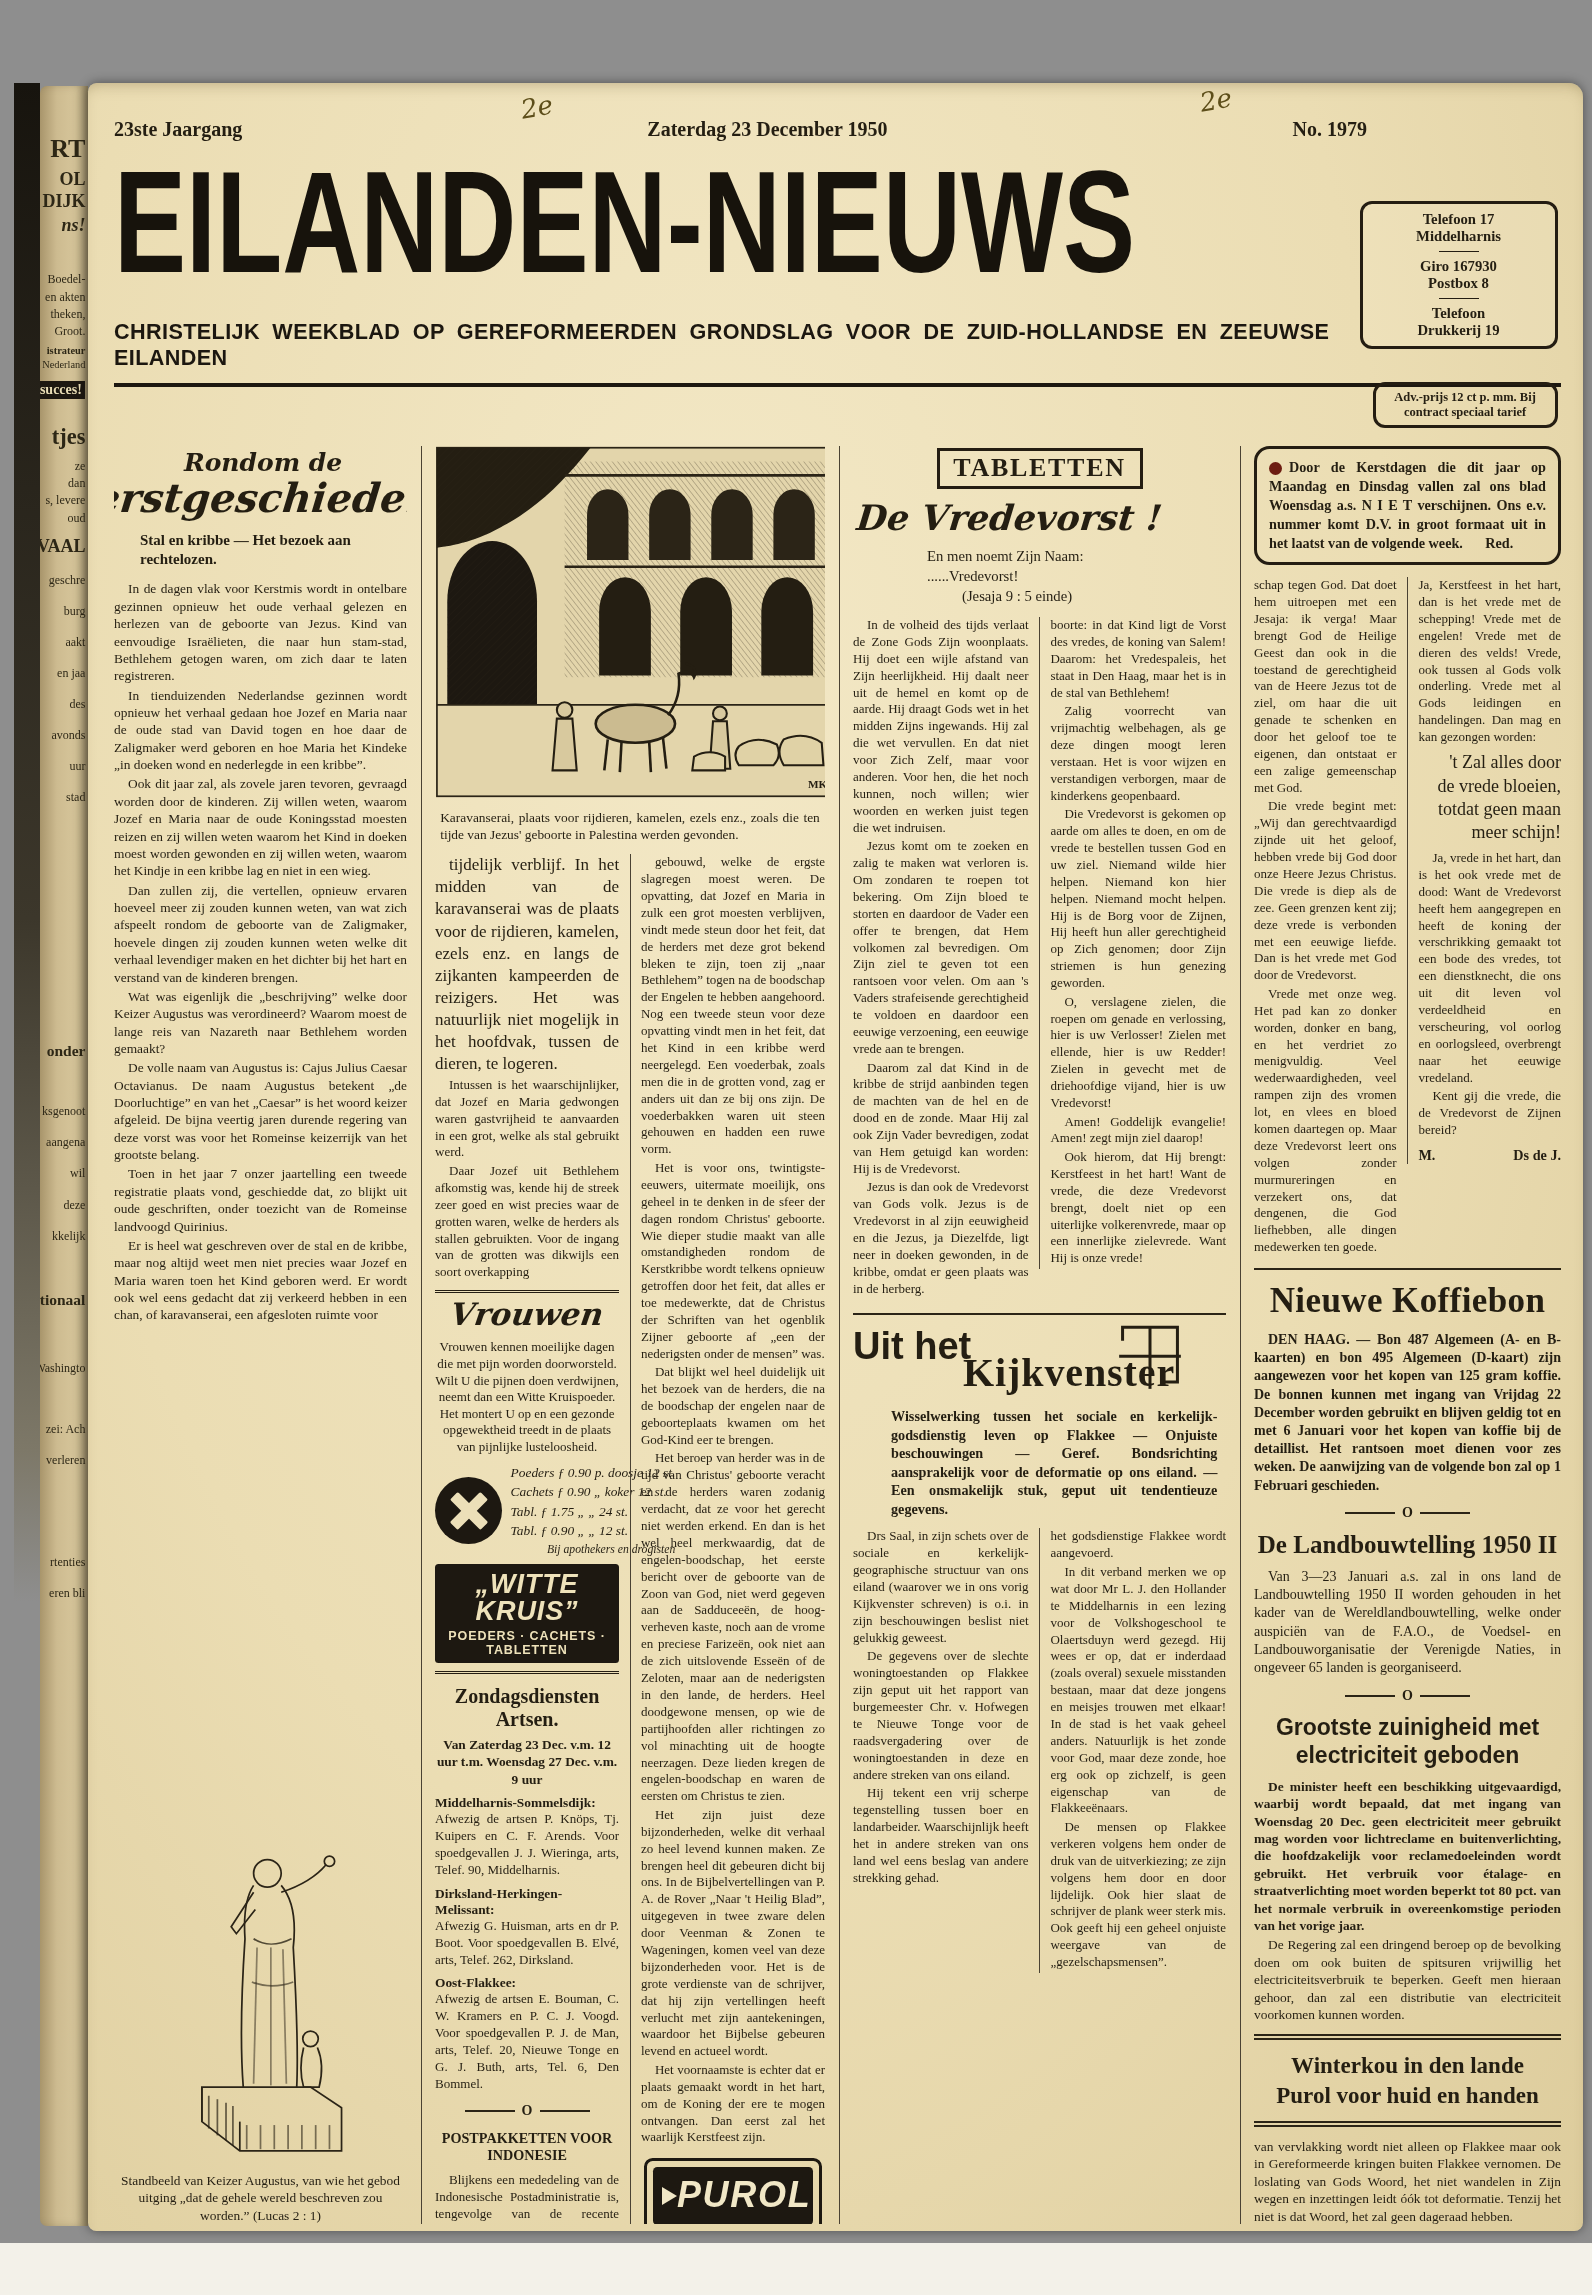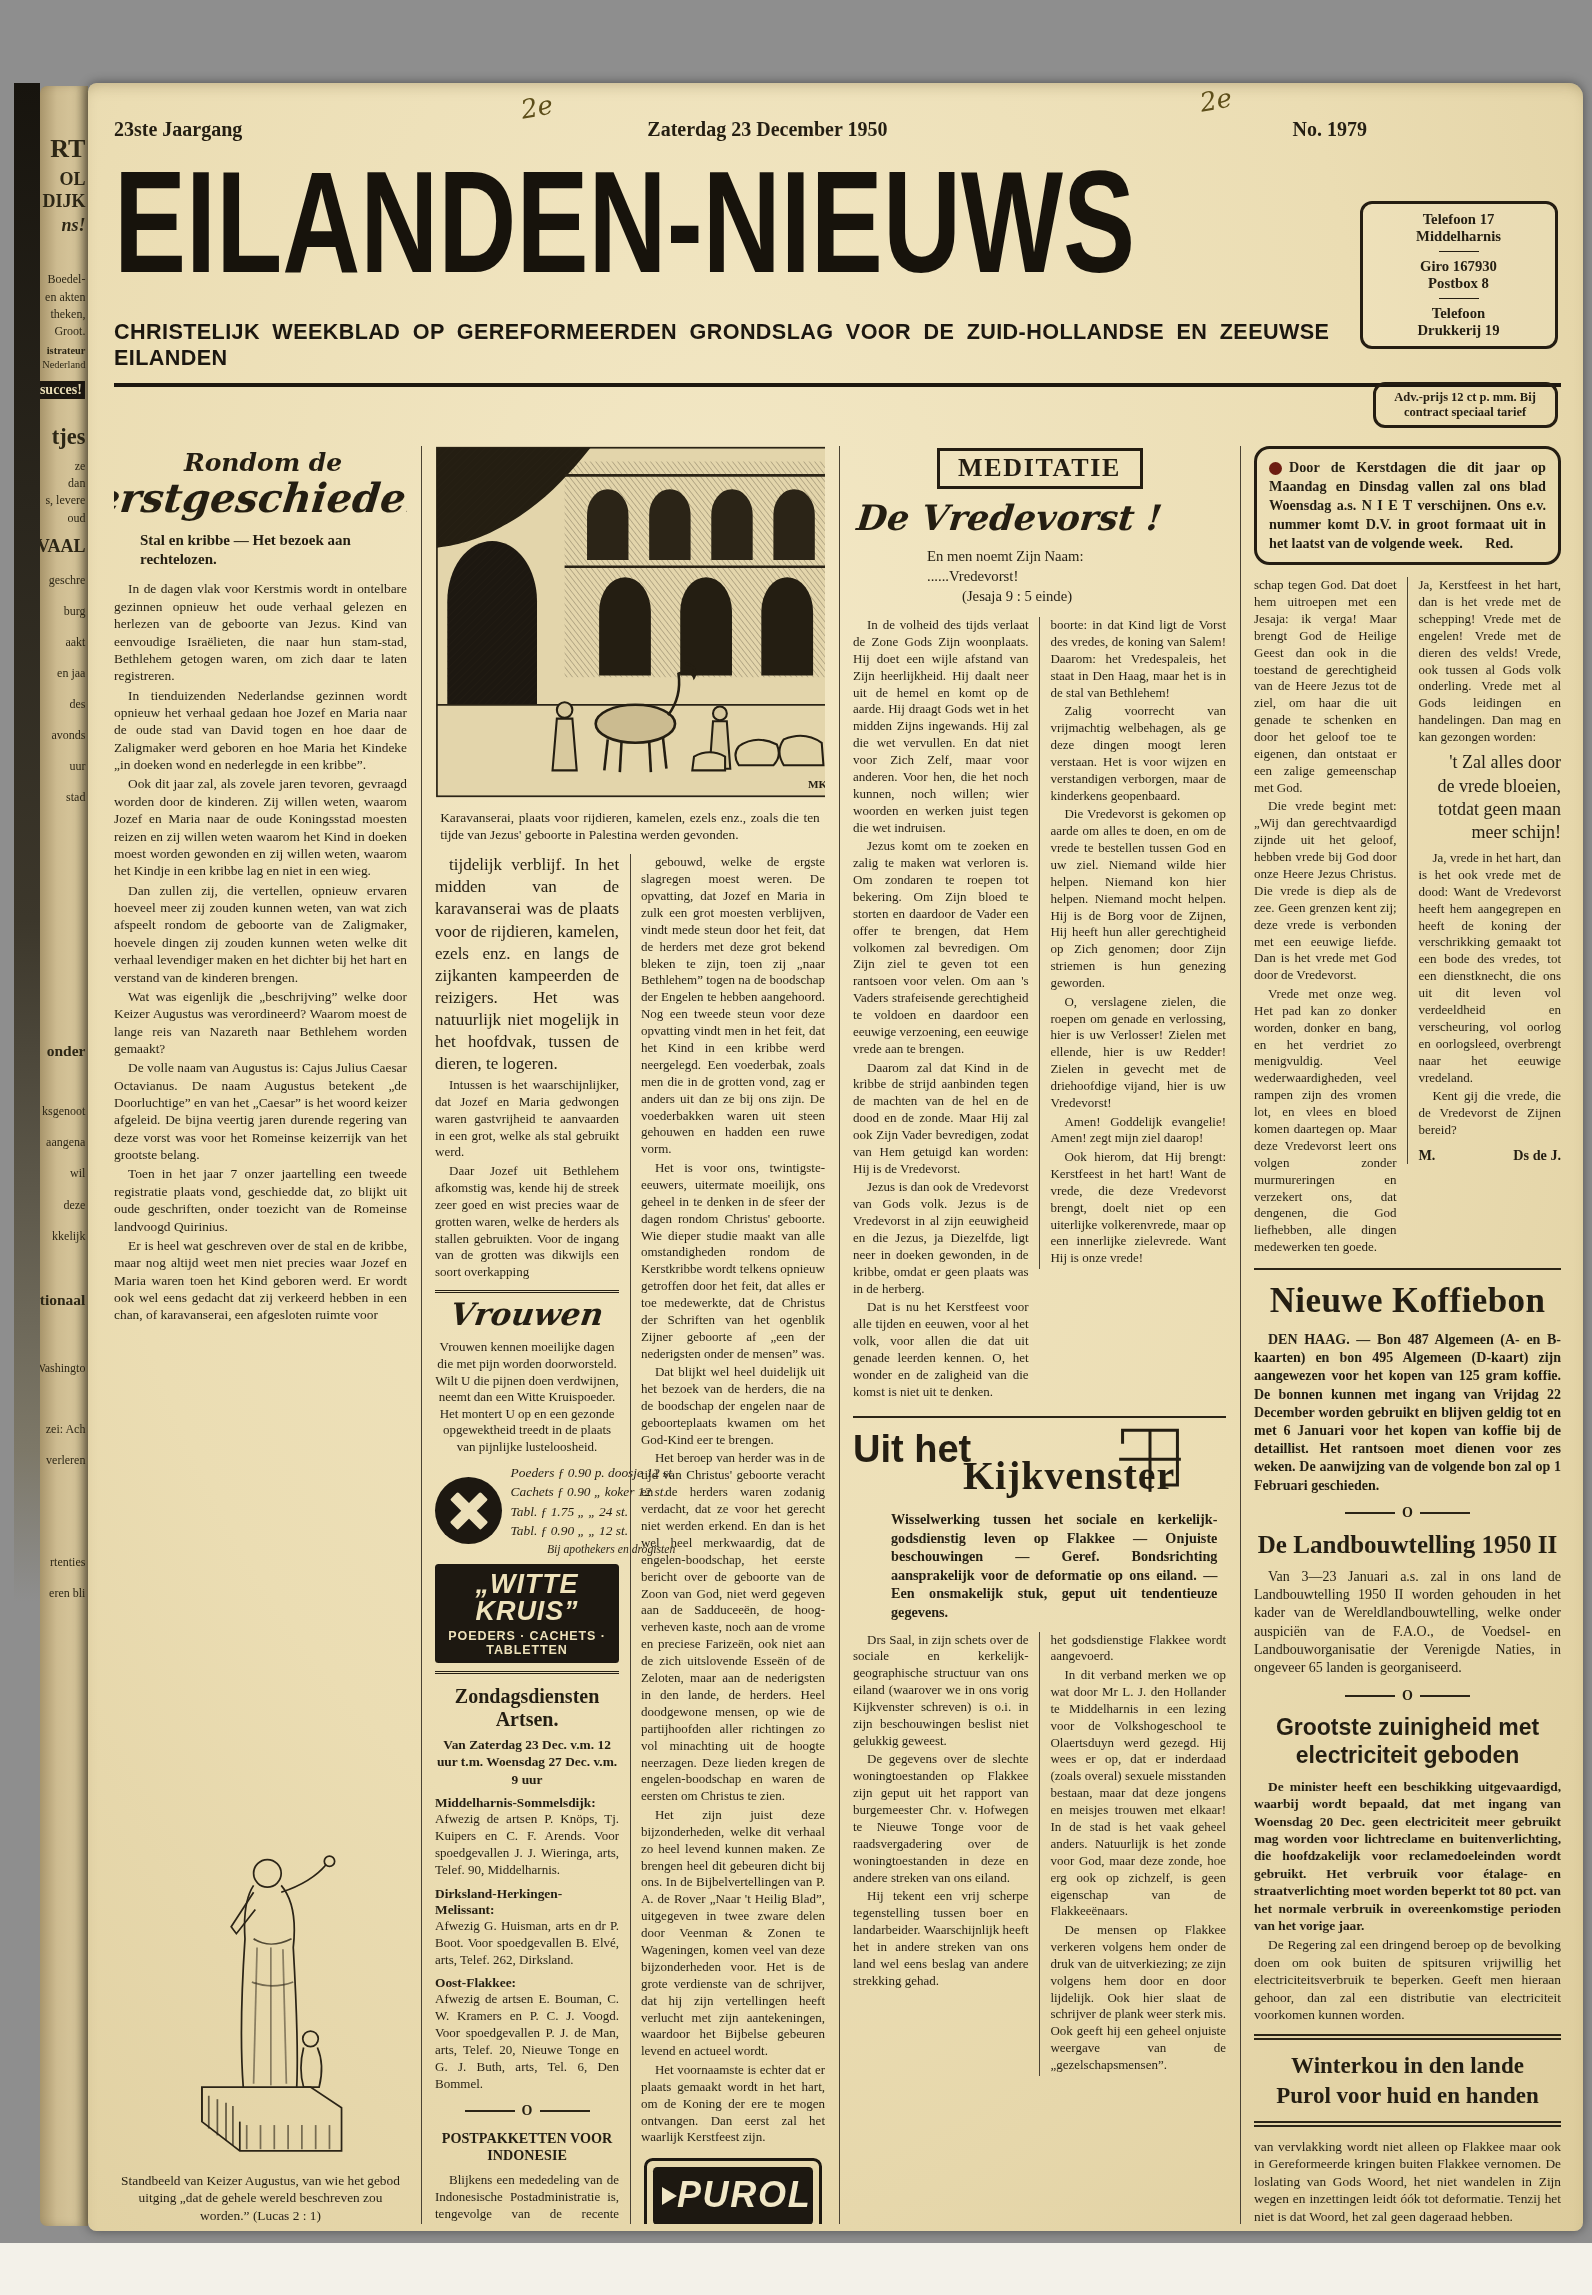--- a/index.html
+++ b/index.html
@@ -387,34 +387,33 @@
               <span class="purol-arrow"></span>
               <span>PUROL</span>
             </div>
           </div>
 
         </div>
       </div>
     </section>
 
     <section class="track">
-      <div class="medbox">MEDITATIE</div>
+      <div class="medbox">TABLETTEN</div>
       <div class="med-title">De Vredevorst !</div>
       <div class="verse">
         <div>En men noemt Zijn Naam:</div>
         <div>......Vredevorst!</div>
         <div class="v3">(Jesaja 9 : 5 einde)</div>
       </div>
       <div class="twosub">
         <div class="sub">
           <p style="font-size:13px">In de volheid des tijds verlaat de Zone Gods Zijn woonplaats. Hij doet een wijle afstand van Zijn heerlijkheid. Hij daalt neer uit de hemel en komt op de aarde. Hij draagt Gods wet in het midden Zijns ingewands. Hij zal die wet vervullen. En dat niet voor Zich Zelf, maar voor anderen. Voor hen, die het noch kunnen, noch willen; wier woorden en werken juist tegen die wet indruisen.</p>
           <p style="font-size:13px">Jezus komt om te zoeken en zalig te maken wat verloren is. Om zondaren te roepen tot bekering. Om Zijn bloed te storten en daardoor de Vader een offer te brengen, dat Hem volkomen zal bevredigen. Om Zijn ziel te geven tot een rantsoen voor velen. Om aan 's Vaders strafeisende gerechtigheid te voldoen en daardoor een eeuwige verzoening, een eeuwige vrede aan te brengen.</p>
           <p style="font-size:13px">Daarom zal dat Kind in de kribbe de strijd aanbinden tegen de machten van de hel en de dood en de zonde. Maar Hij zal ook Zijn Vader bevredigen, zodat van Hem getuigd kan worden: Hij is de Vredevorst.</p>
           <p style="font-size:13px">Jezus is dan ook de Vredevorst van Gods volk. Jezus is de Vredevorst in al zijn eeuwigheid en die Jezus, ja Diezelfde, ligt neer in doeken gewonden, in de kribbe, omdat er geen plaats was in de herberg.</p>
-          <p style="font-size:13px">Dat is nu het Kerstfeest voor alle tijden en eeuwen, voor al het volk, voor allen die dat uit genade leerden kennen. O, het wonder en de zaligheid van die komst is niet uit te denken.</p>
         </div>
         <div class="sub">
           <p style="font-size:13px" class="noindent">boorte: in dat Kind ligt de Vorst des vredes, de koning van Salem! Daarom: het Vredespaleis, het staat in Den Haag, maar het is in de stal van Bethlehem!</p>
           <p style="font-size:13px">Zalig voorrecht van vrijmachtig welbehagen, als ge deze dingen moogt leren verstaan. Het is voor wijzen en verstandigen verborgen, maar de kinderkens geopenbaard.</p>
           <p style="font-size:13px">Die Vredevorst is gekomen op aarde om alles te doen, en om de vrede te bestellen tussen God en uw ziel. Niemand wilde hier helpen. Niemand kon hier helpen. Niemand mocht helpen. Hij is de Borg voor de Zijnen, Hij heeft hun aller gerechtigheid op Zich genomen; door Zijn striemen is hun genezing geworden.</p>
           <p style="font-size:13px">O, verslagene zielen, die roepen om genade en verlossing, hier is uw Verlosser! Zielen met ellende, hier is uw Redder! Zielen in gevecht met de driehoofdige vijand, hier is uw Vredevorst!</p>
           <p style="font-size:13px">Amen! Goddelijk evangelie! Amen! zegt mijn ziel daarop!</p>
           <p style="font-size:13px">Ook hierom, dat Hij brengt: Kerstfeest in het hart! Want de vrede, die deze Vredevorst brengt, doelt niet op een uiterlijke volkerenvrede, maar op een innerlijke zielevrede. Want Hij is onze vrede!</p>
         </div>
       </div>

